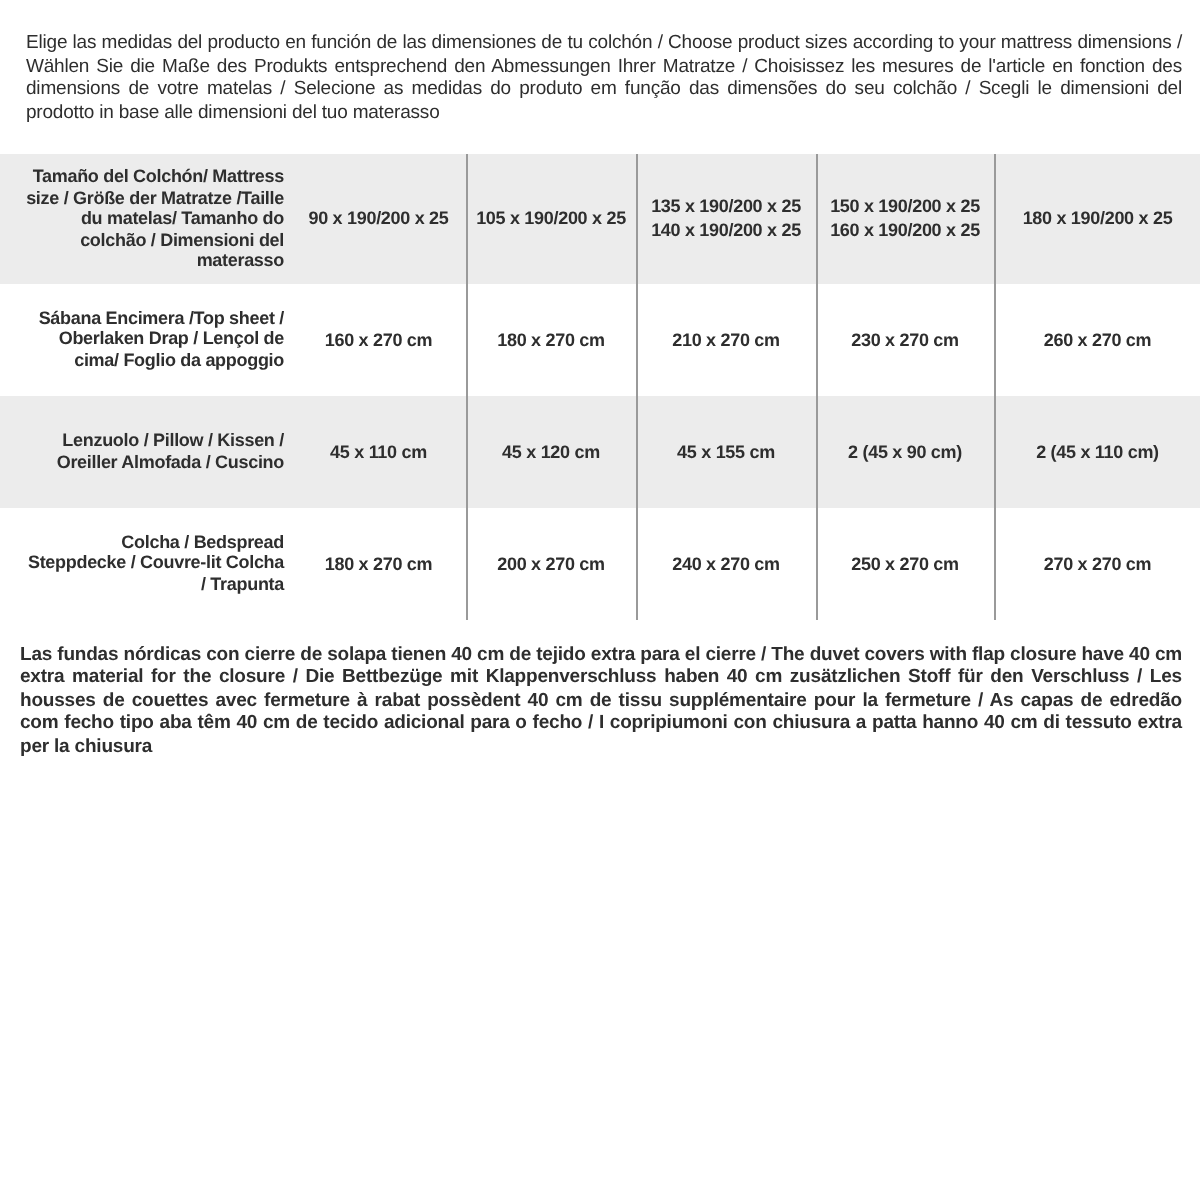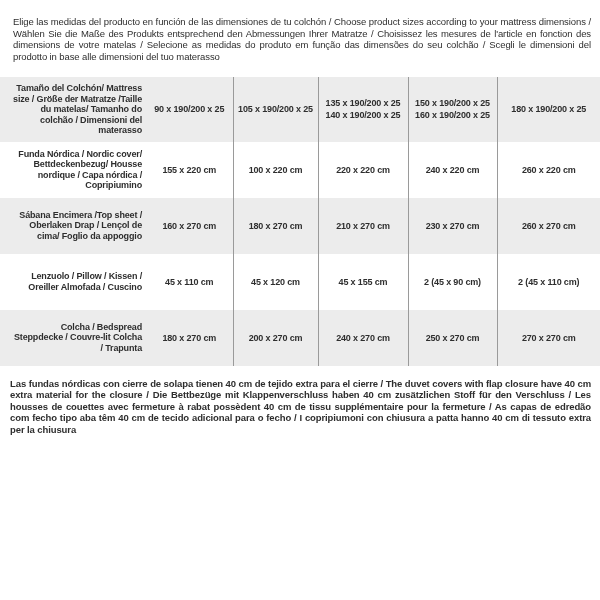--- a/index.html
+++ b/index.html
@@ -78,28 +78,20 @@
       <div class="td label">Tamaño del Colchón/ Mattress size / Größe der Matratze /Taille du matelas/ Tamanho do colchão / Dimensioni del materasso</div>
       <div class="td cell c1">90 x 190/200 x 25</div>
       <div class="td cell c2">105 x 190/200 x 25</div>
       <div class="td cell c3">135 x 190/200 x 25
 140 x 190/200 x 25</div>
       <div class="td cell c4">150 x 190/200 x 25
 160 x 190/200 x 25</div>
       <div class="td cell c5">180 x 190/200 x 25</div>
     </div>
 
-    <div class="tr">
-      <div class="td label">Funda Nórdica /  Nordic cover/ Bettdeckenbezug/ Housse nordique  / Capa nórdica / Copripiumino</div>
-      <div class="td cell c1">155 x 220 cm</div>
-      <div class="td cell c2">100 x 220 cm</div>
-      <div class="td cell c3">220 x 220 cm</div>
-      <div class="td cell c4">240 x 220 cm</div>
-      <div class="td cell c5">260 x 220 cm</div>
-    </div>
 
     <div class="tr">
       <div class="td label">Sábana Encimera /Top sheet / Oberlaken Drap / Lençol de cima/ Foglio da appoggio</div>
       <div class="td cell c1">160 x 270 cm</div>
       <div class="td cell c2">180 x 270 cm</div>
       <div class="td cell c3">210 x 270 cm</div>
       <div class="td cell c4">230 x 270 cm</div>
       <div class="td cell c5">260 x 270 cm</div>
     </div>
 

